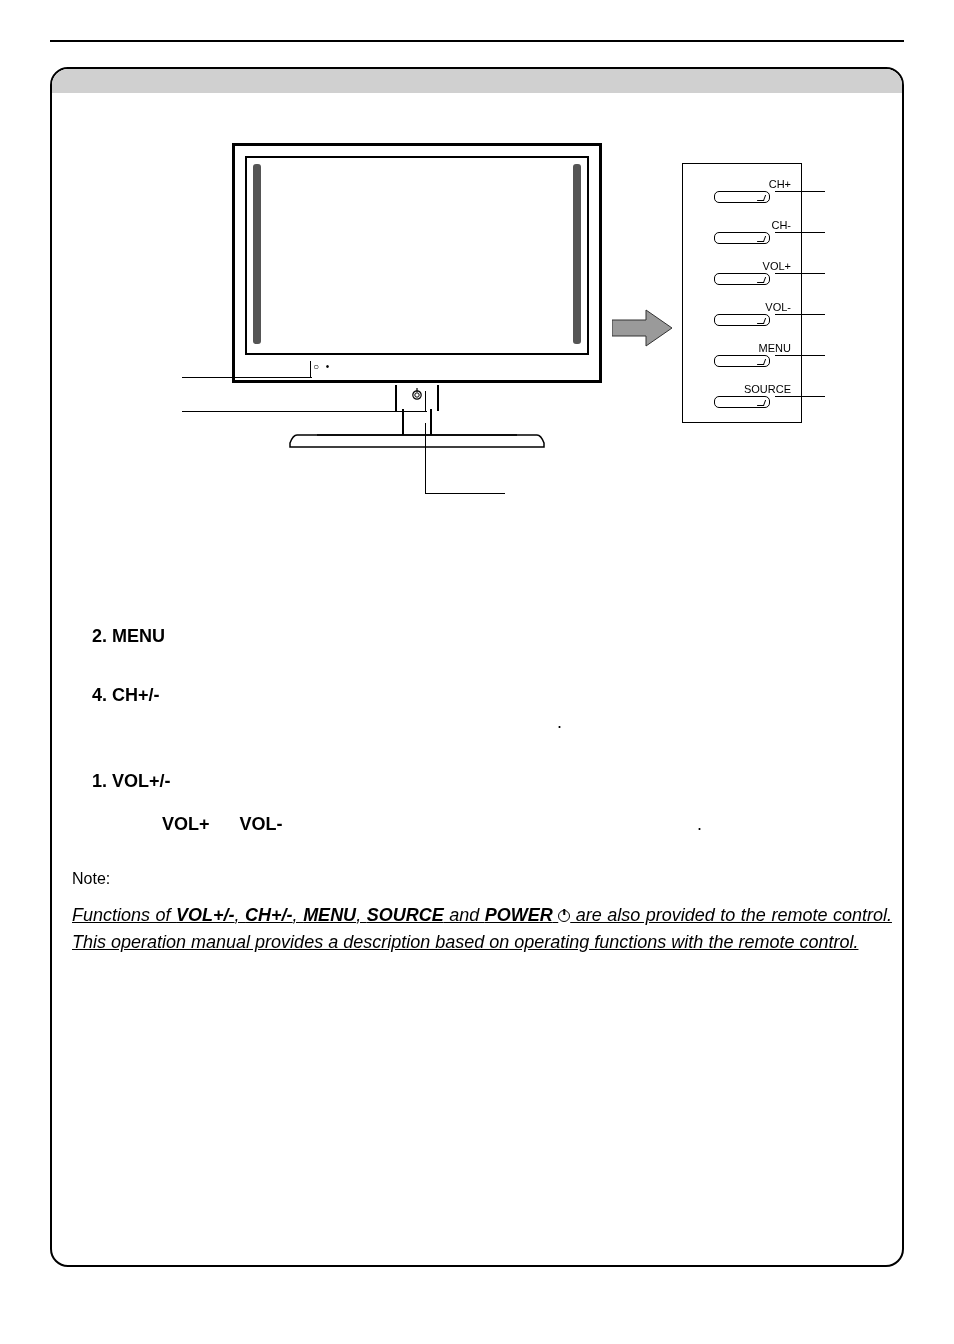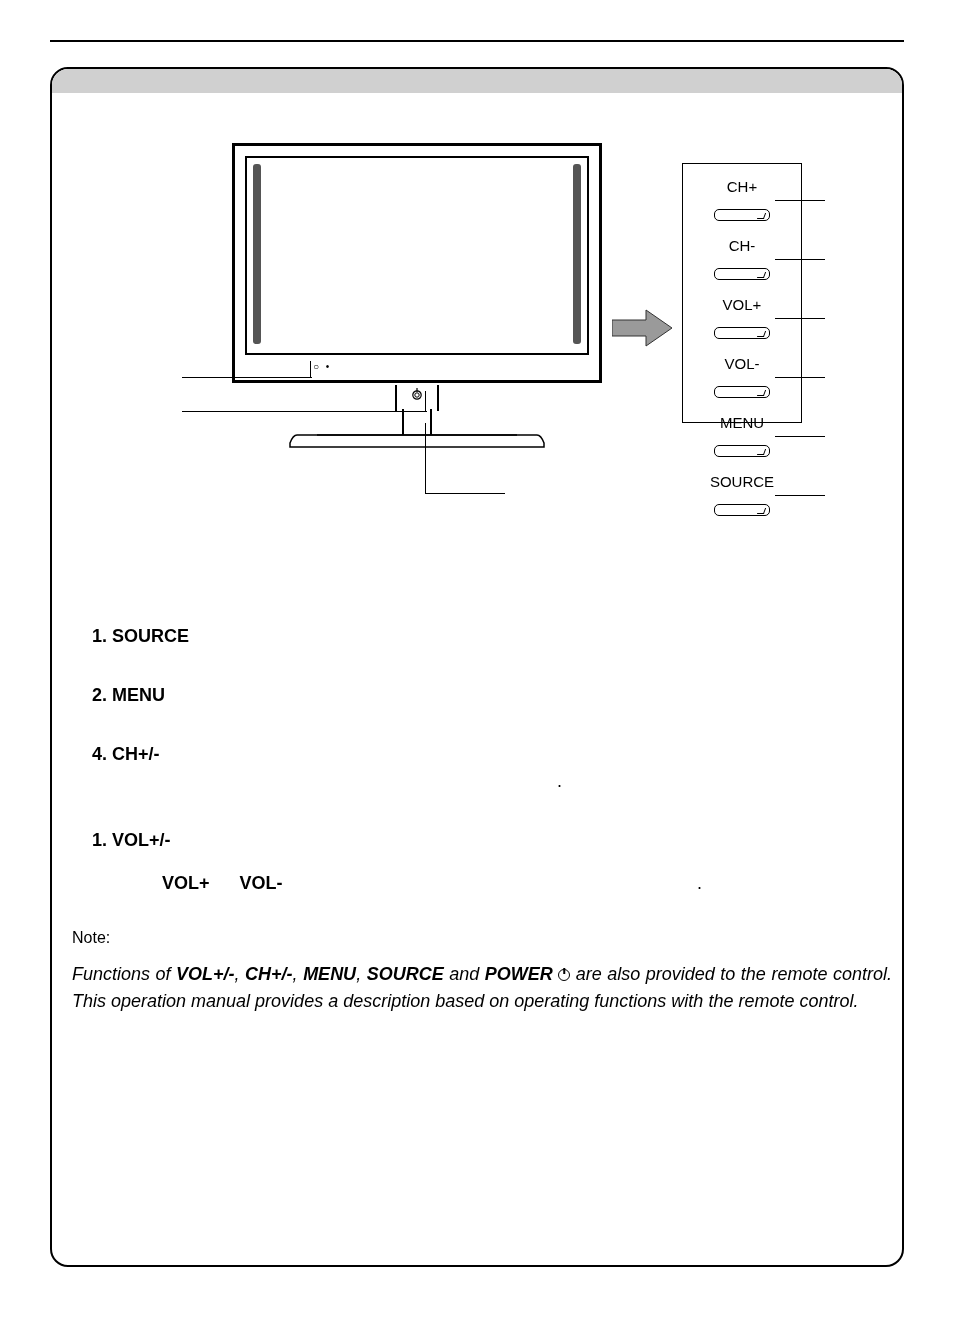--- a/index.html
+++ b/index.html
@@ -153,23 +153,23 @@
     border: 1.5px solid #000;
     box-sizing: border-box;
     padding: 14px 10px 10px 10px;
   }
   .s-btn {
     margin-bottom: 16px;
     position: relative;
   }
   .s-btn:last-child { margin-bottom: 0; }
   .s-btn .lbl {
-    font-size: 15px;
-    text-align: center;
-    margin-bottom: 14px;
+    font-size: 11px;
+    text-align: right;
+    margin-bottom: 1px;
     font-family: Arial, sans-serif;
   }
   .s-btn .shape {
     width: 56px;
     height: 12px;
     border: 1.2px solid #000;
     border-radius: 5px;
     margin: 0 auto;
     position: relative;
     box-sizing: border-box;
@@ -217,20 +217,21 @@
   }
   .note-title {
     font-size: 16px;
     margin-bottom: 14px;
   }
   .note-body {
     font-style: italic;
     text-align: justify;
     line-height: 1.5;
     font-size: 18px;
+    text-decoration: underline;
   }
   .note-body .b { font-weight: bold; font-style: italic; }
   .psymbol {
     display: inline-block;
     width: 12px;
     height: 12px;
     border: 1.5px solid #000;
     border-radius: 50%;
     position: relative;
     vertical-align: -1px;
@@ -327,23 +328,20 @@
         <div class="s-btn">
           <div class="lbl">SOURCE</div>
           <div class="shape"></div>
           <div class="s-lead"></div>
         </div>
       </div>
     </div>
 
     <div class="content">
       <div class="item">
-        <span class="hd">1. SOURCE</span>
-      </div>
-      <div class="item">
         <span class="hd">2. MENU</span>
       </div>
       <div class="item">
         <span class="hd">4. CH+/-</span>
         <div class="body" style="text-align:right; padding-right:300px;">.</div>
       </div>
       <div class="item">
         <span class="hd">1. VOL+/-</span>
         <div class="body" style="padding-left:70px;margin-top:16px;">
           <span class="hd">VOL+</span>

